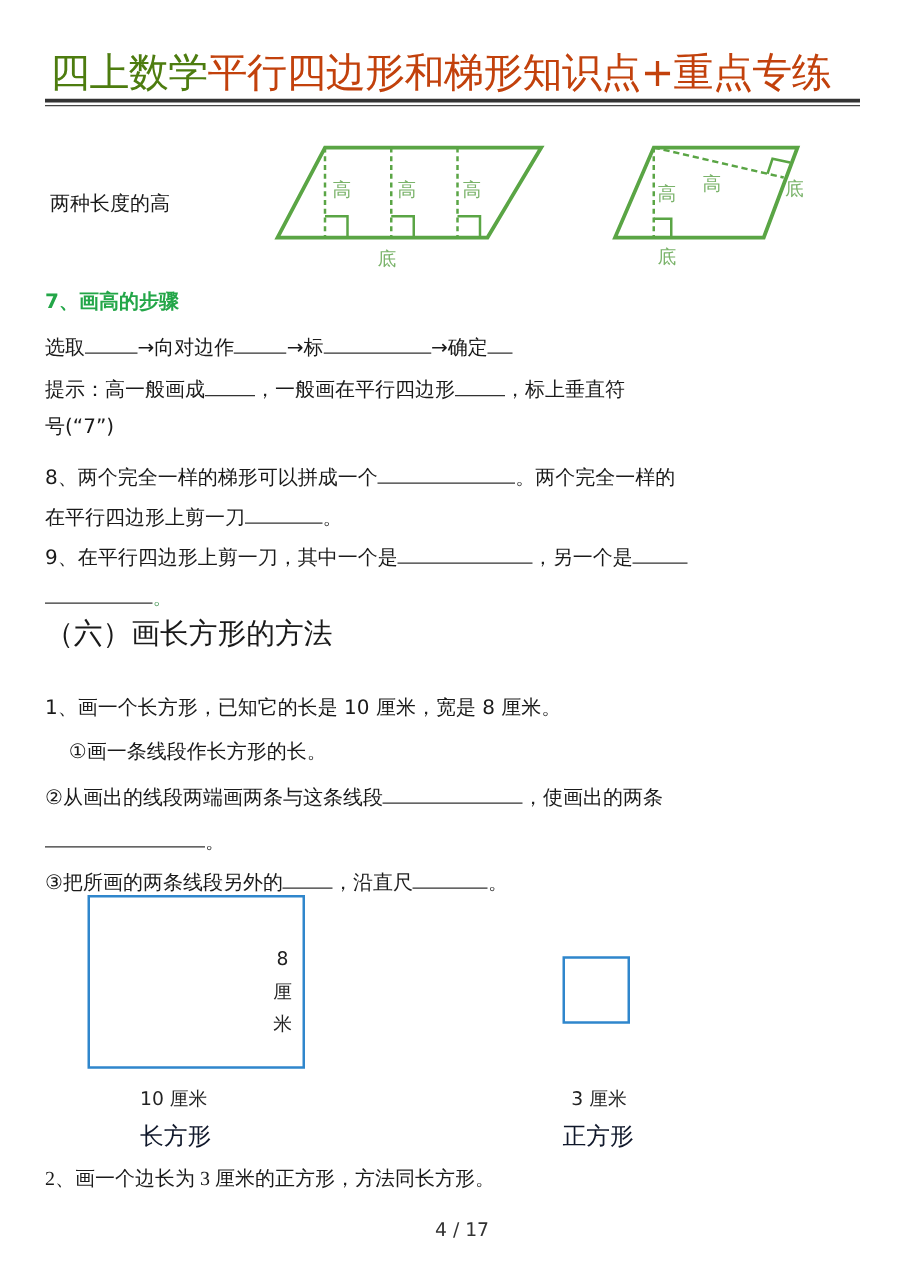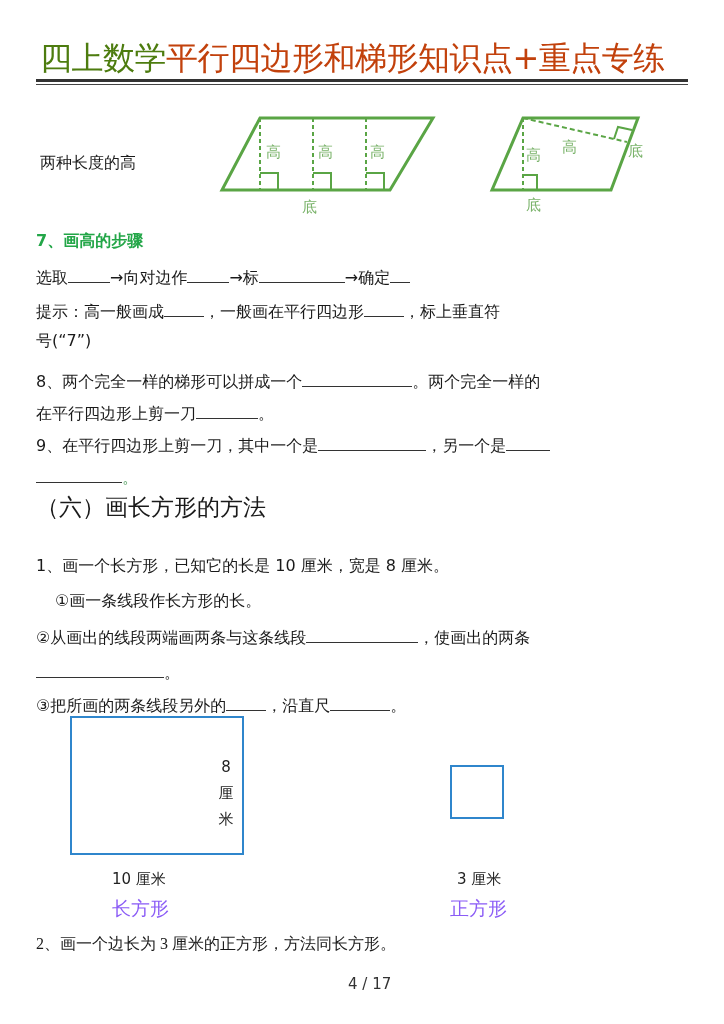--- a/index.html
+++ b/index.html
@@ -9,21 +9,21 @@
   .title { left:40px; top:36px; font-size:32px; line-height:44px; white-space:nowrap; letter-spacing:-0.5px; }
   .title .black { color:#4d7c0f;text-align:right; }
   .title .red { color:#c2410c; }
   .rule1 { left:36px; top:79px; width:652px; height:3px; background:#333; }
   .rule2 { left:36px; top:84px; width:652px; height:1px; background:#444; }
   .line { font-size:16px; line-height:30px; white-space:nowrap; color:#1a1a1a; }
   .blank { display:inline-block; border-bottom:1.3px solid #333; height:22px; vertical-align:baseline; }
   .green { color:#23a648; font-weight:bold; }
   .section { font-size:23px; line-height:32px; }
   .lbl { font-size:15px; color:#222; }
-  .lbl2 { font-size:19px; color:#8b5cf6; }
+  .lbl2 { font-size:19px; color:#0f172a; }
   .pg { font-size:15px; color:#333; }
   svg text { font-family:"DejaVu Serif","Liberation Serif",serif; }
 </style>
 </head>
 <body>
 
 <div class="abs title">
   <span class="black">四上数学</span><span class="red">平行四边形和梯形知识点+重点专练</span>
 </div>
 <div class="abs rule1"></div>

